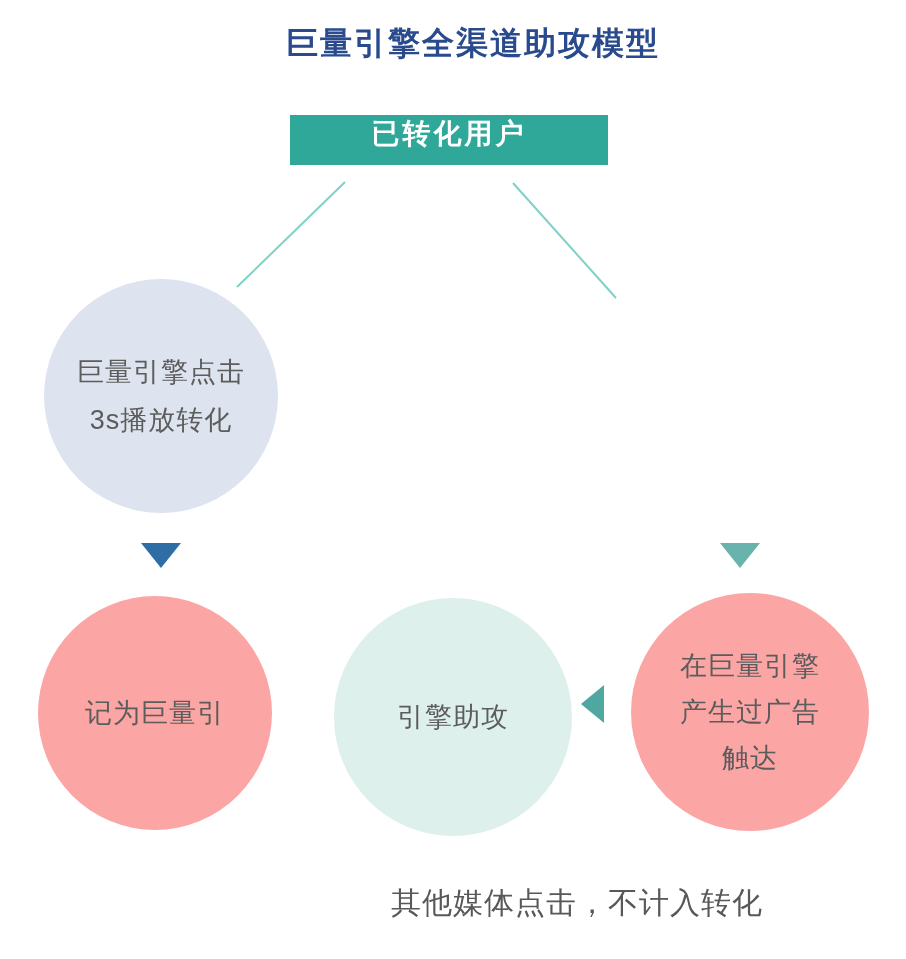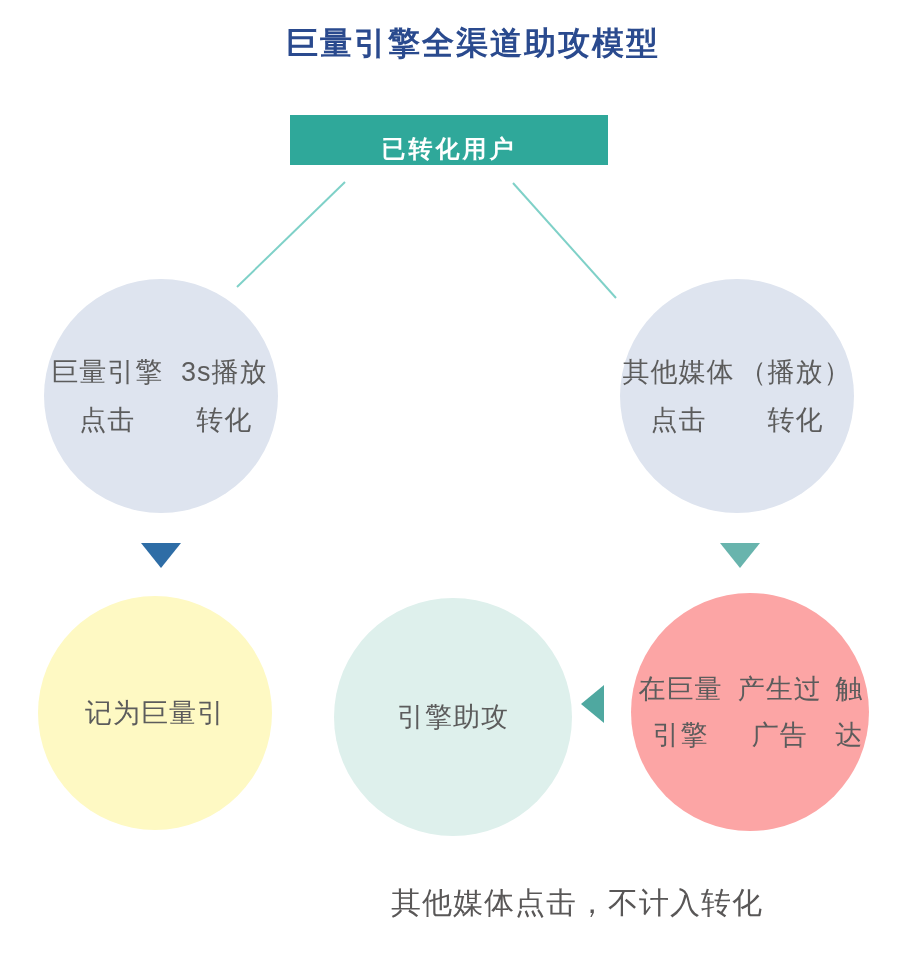--- a/index.html
+++ b/index.html
@@ -25,39 +25,39 @@
     font-weight: bold;
     letter-spacing: 2px;
   }
   .root-box {
     position: absolute;
     left: 290px;
     top: 115px;
     width: 318px;
     height: 50px;
     display: flex;
-    align-items: flex-end;
+    align-items: flex-start;
     justify-content: center;
     color: #ffffff;
-    font-size: 24px;
+    font-size: 28px;
     font-weight: bold;
     letter-spacing: 3px;
   }
   .lines-overlay {
     position: absolute;
     inset: 0;
     width: 906px;
     height: 959px;
     pointer-events: none;
   }
   .node-circle {
     position: absolute;
     border-radius: 50%;
     display: flex;
-    flex-direction: row;
+    flex-direction: column;
     align-items: center;
     justify-content: center;
     text-align: center;
     font-size: 27px;
     line-height: 48px;
     letter-spacing: 1px;
   }
   .circle-top-left    { left: 44px;  top: 279px; width: 234px; height: 234px; }
   .circle-top-right   { left: 620px; top: 279px; width: 234px; height: 234px; }
   .circle-bottom-left { left: 38px;  top: 596px; width: 234px; height: 234px; }
@@ -90,34 +90,30 @@
   <svg class="lines-overlay">
     <line x1="345" y1="182" x2="237" y2="287" stroke-width="2" stroke="#7fd1c8"></line>
     <line x1="513" y1="183" x2="616" y2="298" stroke-width="2" stroke="#7fd1c8"></line>
   </svg>
 
   <div class="node-circle circle-top-left" style="background-color: rgb(222, 228, 239); color: rgb(92, 92, 92);">
     <div>巨量引擎点击</div>
     <div>3s播放转化</div>
   </div>
 
-  <div class="node-circle circle-top-right" style="background-color: rgb(222, 228, 239); color: rgb(92, 92, 92);">
-    <div>其他媒体点击</div>
-    <div>（播放）转化</div>
-  </div>
 
   <svg class="arrow arrow-down-left" width="40" height="25">
     <polygon points="0,0 40,0 20,25" fill="#2e6da6"></polygon>
   </svg>
 
   <svg class="arrow arrow-down-right" width="40" height="25">
     <polygon points="0,0 40,0 20,25" fill="#68b4ad"></polygon>
   </svg>
 
-  <div class="node-circle circle-bottom-left" style="background-color: #fef9c3; color: rgb(92, 92, 92); gap: 14px;">
+  <div class="node-circle circle-bottom-left" style="background-color: #fca5a5; color: rgb(92, 92, 92); gap: 14px;">
     <div>记为巨量引</div>
   </div>
 
   <div class="node-circle circle-bottom-mid" style="background-color: rgb(222, 240, 236); color: rgb(92, 92, 92);">
     <div>引擎助攻</div>
   </div>
 
   <svg class="arrow arrow-left-mid" width="23" height="38">
     <polygon points="23,0 23,38 0,19" fill="#4fa8a0"></polygon>
   </svg>

